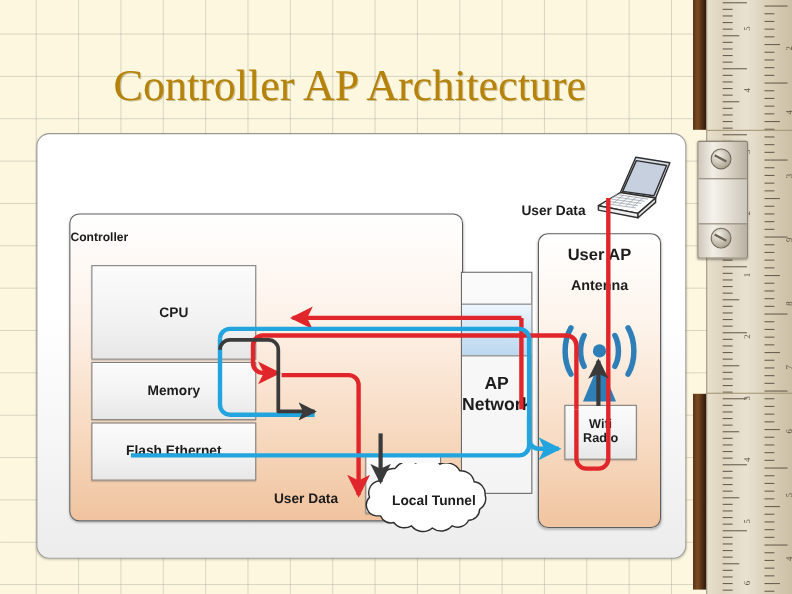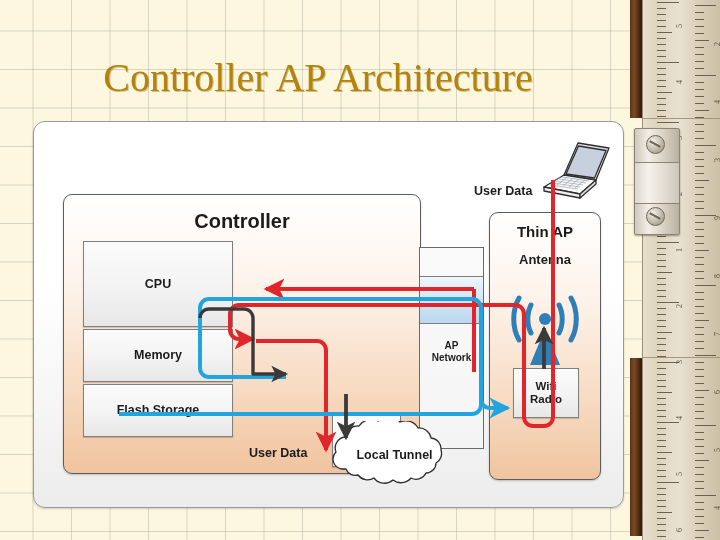--- a/index.html
+++ b/index.html
@@ -92,22 +92,22 @@
   }
 
   
   #controller-box{
     position:absolute;left:29px;top:72px;width:356px;height:278px;
     border:1px solid #5d5d5d;border-radius:9px;
     background:linear-gradient(to bottom,#ffffff 0%,#fdf2e9 34%,#f7d9bf 72%,#f0c39e 100%);
     box-shadow:0 1px 2px rgba(0,0,0,.22);
   }
   #controller-label{
-    position:absolute;left:0;top:15px;width:100%;text-align:center;
-    font-size:20px;font-weight:bold;color:#1c1c1c;
+    position:absolute;left:0;top:15px;width:100%;text-align:left;
+    font-size:11px;font-weight:bold;color:#1c1c1c;
   }
 
   .part-box{
     position:absolute;
     border:1px solid #808080;
     background:linear-gradient(to bottom,#fbfbfb 0%,#f3f3f3 55%,#e7e7e7 100%);
     display:flex;align-items:center;justify-content:center;
     font-size:12.5px;font-weight:bold;color:#1c1c1c;text-align:center;line-height:1.15;
     box-shadow:0 1px 1px rgba(0,0,0,.16);
   }
@@ -126,21 +126,21 @@
     border:1px solid #6a6a6a;
     background:linear-gradient(to bottom,#fafafa 0%,#f4f4f4 100%);
   }
   #ap-tunnel-band{
     position:absolute;left:0;top:28px;width:100%;height:46px;
     background:linear-gradient(to bottom,#eef6fc 0%,#cfe4f5 55%,#bcd8ef 100%);
     border-top:1px solid #7d7d7d;border-bottom:1px solid #7d7d7d;
   }
   #ap-tunnel-label{
     position:absolute;left:0;top:92px;width:100%;text-align:center;
-    font-size:10px;font-weight:bold;color:#1c1c1c;line-height:1.2;
+    font-size:16px;font-weight:bold;color:#1c1c1c;line-height:1.2;
   }
 
   
   #thinap-box{
     position:absolute;left:455px;top:90px;width:110px;height:266px;
     border:1px solid #5d5d5d;border-radius:9px;
     background:linear-gradient(to bottom,#ffffff 0%,#fdf3ea 32%,#f7dac1 72%,#f0c49f 100%);
     box-shadow:0 1px 2px rgba(0,0,0,.22);
   }
   #thinap-label{
@@ -382,42 +382,42 @@
 
 <div id="diagram">
 
   <div id="controller-box">
     <div id="controller-label">Controller</div>
 
     <div class="part-box" id="cpu-box">CPU</div>
 
     <div class="part-box" id="memory-box">Memory</div>
 
-    <div class="part-box" id="flash-box">Flash Storage</div>
+    <div class="part-box" id="flash-box">Flash Ethernet</div>
 
     <div class="part-box" id="nic-box">
       <span>
         <span>Ethernet</span><br>
         <span>NIC</span>
       </span>
     </div>
 
     <div id="user-data-inner">User Data</div>
   </div>
 
   <div id="ap-tunnel-box">
     <div id="ap-tunnel-band"></div>
     <div id="ap-tunnel-label">
       <span>AP</span><br>
       <span>Network</span>
     </div>
   </div>
 
   <div id="thinap-box">
-    <div id="thinap-label">Thin AP</div>
+    <div id="thinap-label">User AP</div>
     <div id="antenna-label">Antenna</div>
 
     <svg width="110" height="100" viewBox="0 0 110 100" style="position:absolute;left:0;top:58px;">
       <g fill="none" stroke="#2E7FB8" stroke-width="5" stroke-linecap="round">
         <path d="M41 34 A14 22 0 0 0 41 62"></path>
         <path d="M29 27 A23 33 0 0 0 29 69"></path>
         <path d="M69 34 A14 22 0 0 1 69 62"></path>
         <path d="M81 27 A23 33 0 0 1 81 69"></path>
       </g>
       <circle cx="55" cy="48" r="6" fill="#2E7FB8"></circle>

